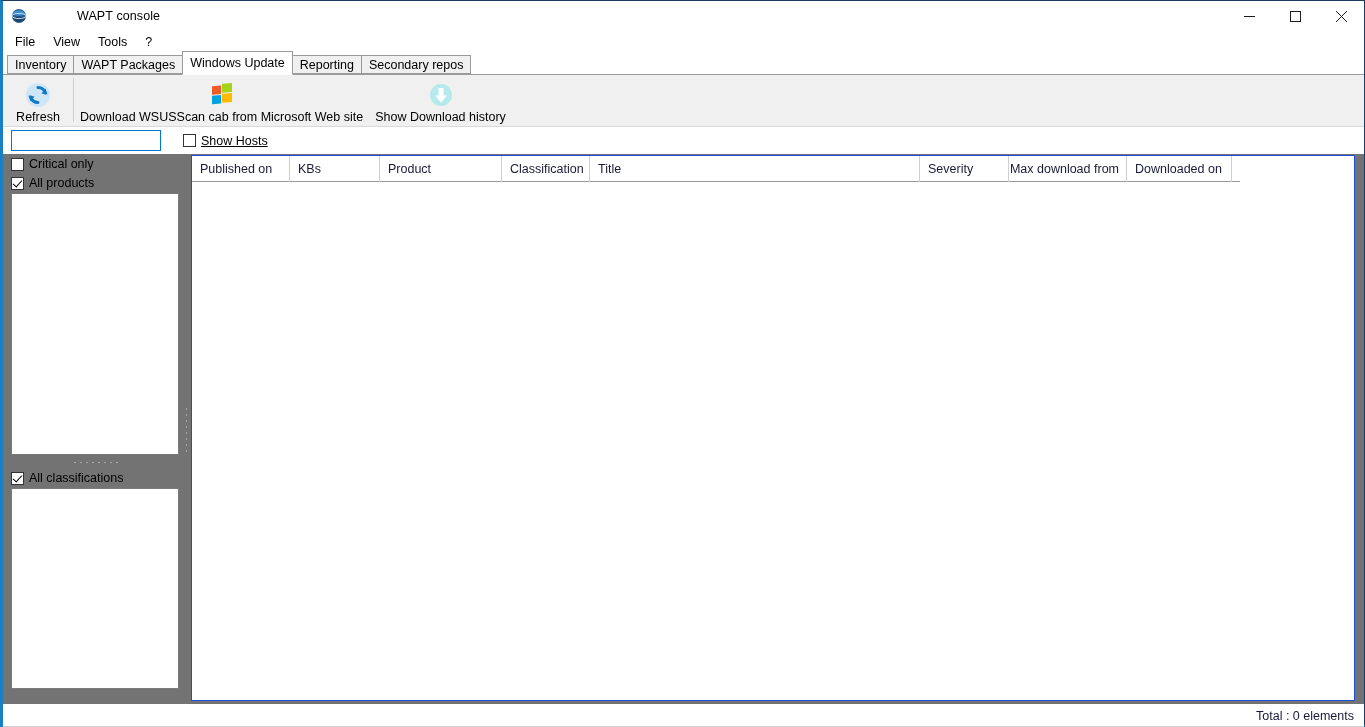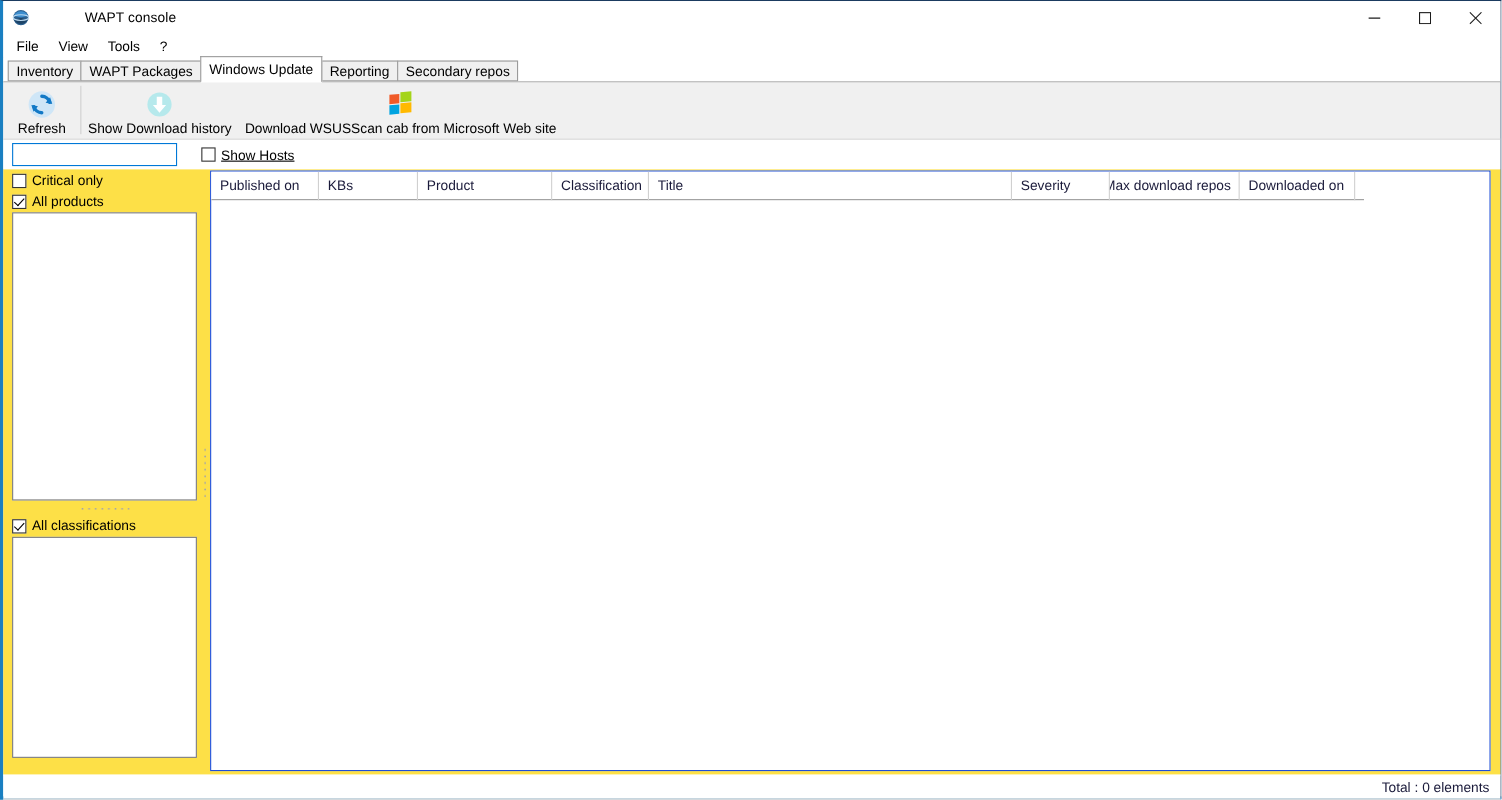--- a/index.html
+++ b/index.html
@@ -189,21 +189,21 @@
     color: #000;
     margin-left: 5px;
     white-space: nowrap;
   }
 
   
   .body {
     position: relative;
     height: 550px;
     display: flex;
-    background: #fde047;
+    background: #737373;
   }
   .left-panel {
     width: 178px;
     flex: 0 0 auto;
     padding-left: 8px;
     padding-top: 1px;
     display: flex;
     flex-direction: column;
   }
   .lp-chk { display: flex; align-items: center; margin-bottom: 3px; margin-top: 2px; }
@@ -359,37 +359,37 @@
         </svg>
       </span>
       <span class="tb-label">Refresh</span>
     </div>
 
     <div class="tb-sep"></div>
 
     <div class="tb-item tb-wide">
       <span class="ic">
         <svg width="26" height="26" viewBox="0 0 26 26">
-          <circle cx="13" cy="13" r="11" fill="#b6e9ec"></circle>
-          <path d="M10.5 6 h5 v7.5 h3.5 L13 20.5 L7 13.5 h3.5 Z" fill="#ffffff"></path>
-        </svg>
-      </span>
-      <span class="tb-label">Show Download history</span>
-    </div>
-
-    <div class="tb-item tb-wide">
-      <span class="ic">
-        <svg width="26" height="26" viewBox="0 0 26 26">
           <rect x="3" y="4.5" width="9" height="8.5" fill="#f05a28" transform="skewY(-5)"></rect>
           <rect x="13" y="3" width="10" height="9" fill="#a4d419" transform="skewY(-5)"></rect>
           <rect x="3" y="14" width="9" height="8.5" fill="#00a3e0" transform="skewY(-5)"></rect>
           <rect x="13" y="13" width="10" height="9" fill="#ffb900" transform="skewY(-5)"></rect>
         </svg>
       </span>
       <span class="tb-label">Download WSUSScan cab from Microsoft Web site</span>
+    </div>
+
+    <div class="tb-item tb-wide">
+      <span class="ic">
+        <svg width="26" height="26" viewBox="0 0 26 26">
+          <circle cx="13" cy="13" r="11" fill="#b6e9ec"></circle>
+          <path d="M10.5 6 h5 v7.5 h3.5 L13 20.5 L7 13.5 h3.5 Z" fill="#ffffff"></path>
+        </svg>
+      </span>
+      <span class="tb-label">Show Download history</span>
     </div>
   </div>
 
   <div class="filterbar">
     <input class="search-box" type="text" autofocus="" placeholder="" style="">
     <div class="chk-row">
       <span class="cbox"></span>
       <span class="chk-label">Show Hosts</span>
     </div>
   </div>
@@ -423,21 +423,21 @@
     </div>
 
     <div class="grid-wrap">
       <div class="grid-head">
         <div class="gh" style="width:98px">Published on</div>
         <div class="gh" style="width:90px">KBs</div>
         <div class="gh" style="width:122px">Product</div>
         <div class="gh" style="width:88px">Classification</div>
         <div class="gh" style="width:330px">Title</div>
         <div class="gh" style="width:89px">Severity</div>
-        <div class="gh right" style="width:118px">Max download repos</div>
+        <div class="gh right" style="width:118px">Max download from</div>
         <div class="gh" style="width:105px">Downloaded on</div>
         <div class="gh" style="flex:1 1 auto"></div>
       </div>
       <div class="grid-rows"></div>
     </div>
   </div>
 
   <div class="statusline">
     <span class="status-text">Total : 0 elements</span>
   </div>

